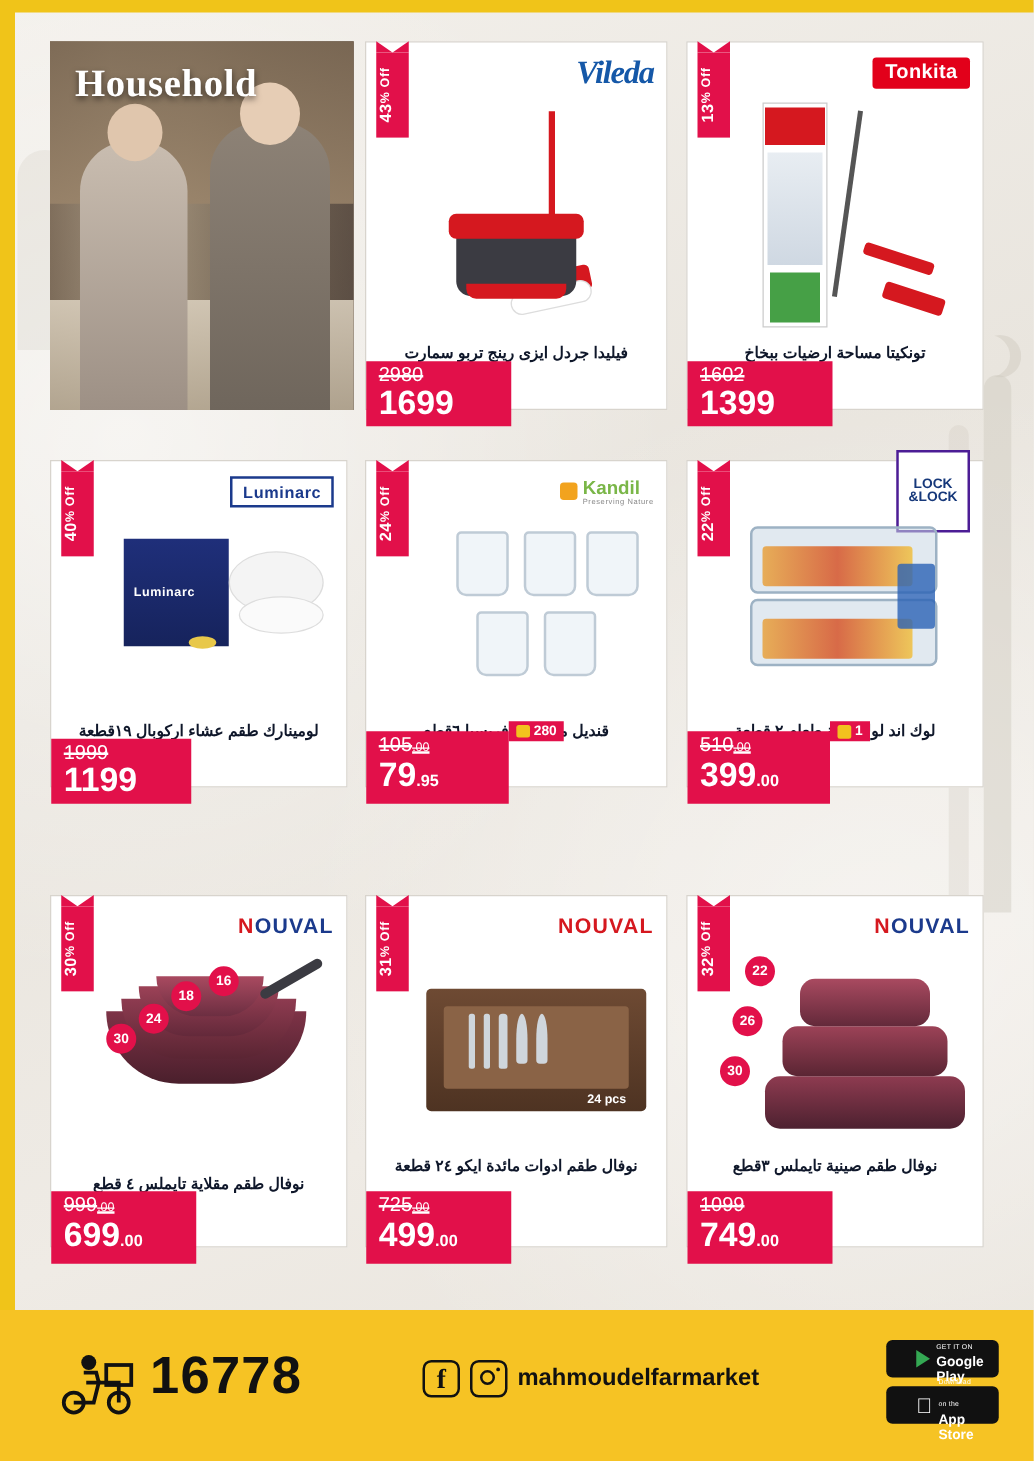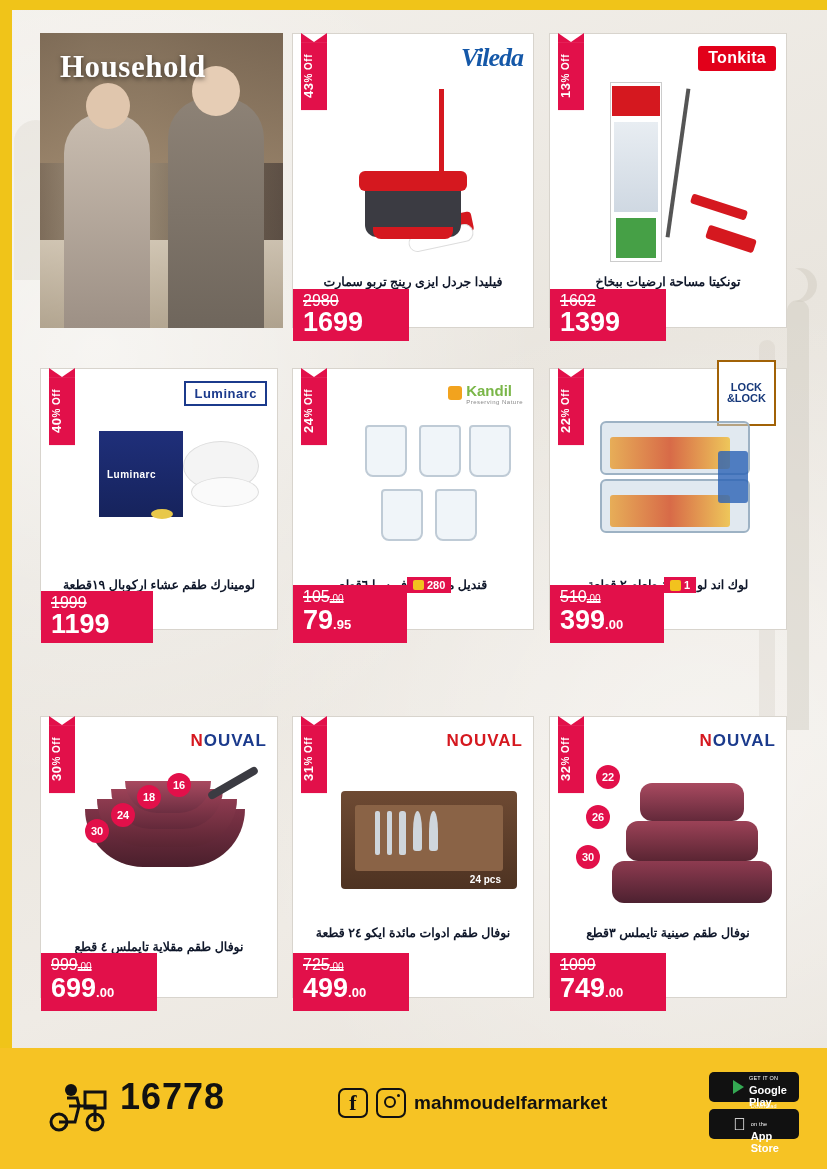--- a/index.html
+++ b/index.html
@@ -86,21 +86,21 @@
     height: 30px; display: flex; align-items: center; justify-content: center;
   }
   .brand-vileda { font-family: "Liberation Serif", serif; font-style: italic; font-weight: bold; font-size: 26px; color: #1558a8; letter-spacing: -1px; }
   .brand-tonkita {
     background: #e2001a; color: #fff; font-weight: bold; font-size: 16px;
     padding: 3px 10px 4px; border-radius: 3px; letter-spacing: .3px;
   }
   .brand-luminarc { background:#fff; border:2px solid #1b3a8c; color:#1b3a8c; font-weight:bold; font-size:13px; padding:3px 8px; letter-spacing:.5px; }
   .brand-kandil { color:#7ab648; font-weight:bold; font-size:15px; display:flex; align-items:center; gap:4px;}
   .brand-kandil .k-sub { display:block; font-size:6px; color:#888; font-weight:normal; letter-spacing:.5px;}
-  .brand-lock { border:2px solid #a16207; color:#16387a; font-weight:bold; font-size:11px; line-height:11px; padding:20px 8px; text-align:center; background:#fff;}
+  .brand-lock { border:2px solid #4c1d95; color:#16387a; font-weight:bold; font-size:11px; line-height:11px; padding:20px 8px; text-align:center; background:#fff;}
   .brand-nouval { color:#1b3a8c; font-weight:bold; font-size:17px; letter-spacing:1px; }
   .brand-nouval .n-red { color:#d5181f; }
 
   .discount {
     position: absolute; left: 8px; top: 8px;
     background: #e2104a;
     color: #fff;
     width: 26px;
     padding: 12px 0;
     text-align: center;
@@ -150,21 +150,21 @@
   }
 
   
   .footer {
     position: absolute; left: 0; bottom: 0; width: 100%; height: 121px;
     background: #f6c324;
   }
   .footer-inner { position: relative; height: 100%; }
   .phone {
     position: absolute; left: 120px; top: 28px;
-    font-size: 36px; font-weight: bold; color: #111; letter-spacing: 1px;
+    font-size: 42px; font-weight: bold; color: #111; letter-spacing: 1px;
   }
   .scooter {
     position: absolute; left: 45px; top: 32px; width: 66px; height: 52px;
   }
   .social {
     position: absolute; left: 338px; top: 40px;
     display: flex; align-items: center; gap: 8px;
   }
   .sq { width: 30px; height: 30px; border: 2.5px solid #111; border-radius: 7px; position: relative; }
   .fb-glyph { font-weight: bold; font-size: 22px; color:#111; line-height:26px; text-align:center; font-family:"Liberation Serif",serif;}

